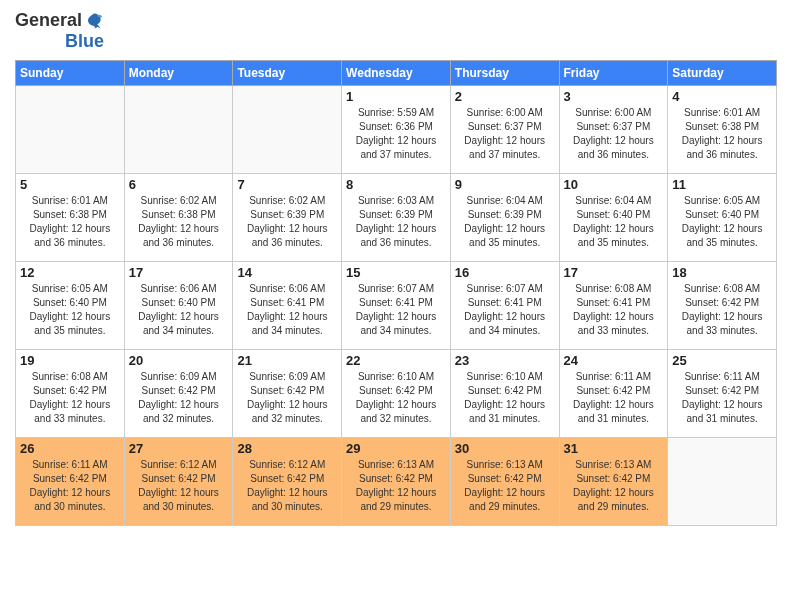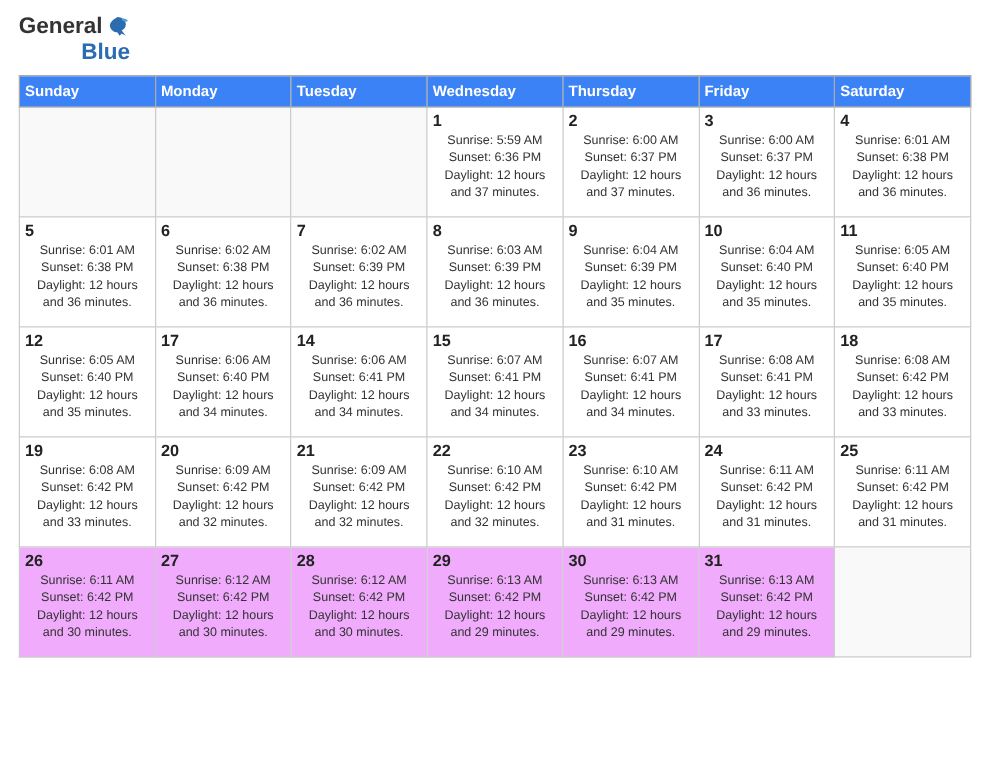--- a/index.html
+++ b/index.html
@@ -77,21 +77,21 @@
     .calendar tbody td {
       vertical-align: top;
       border: 1px solid #ccc;
       padding: 3px 4px;
       font-size: 10px;
       color: #333;
       height: 88px;
       background: #fff;
     }
     .calendar tbody tr:last-child td {
-      background: #f0abfc;
+      background: #fdba74;
     }
     .day-num {
       font-size: 13px;
       font-weight: bold;
       color: #222;
       display: block;
       margin-bottom: 2px;
     }
     .cell-info {
       font-size: 10px;

